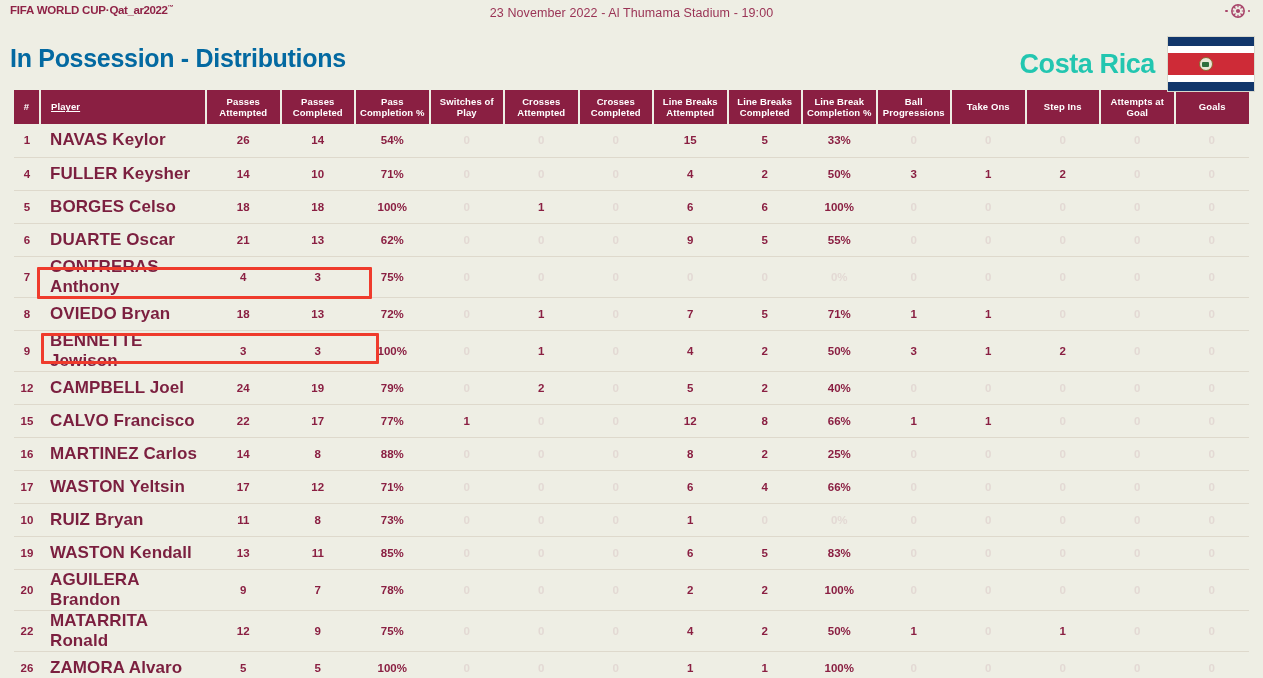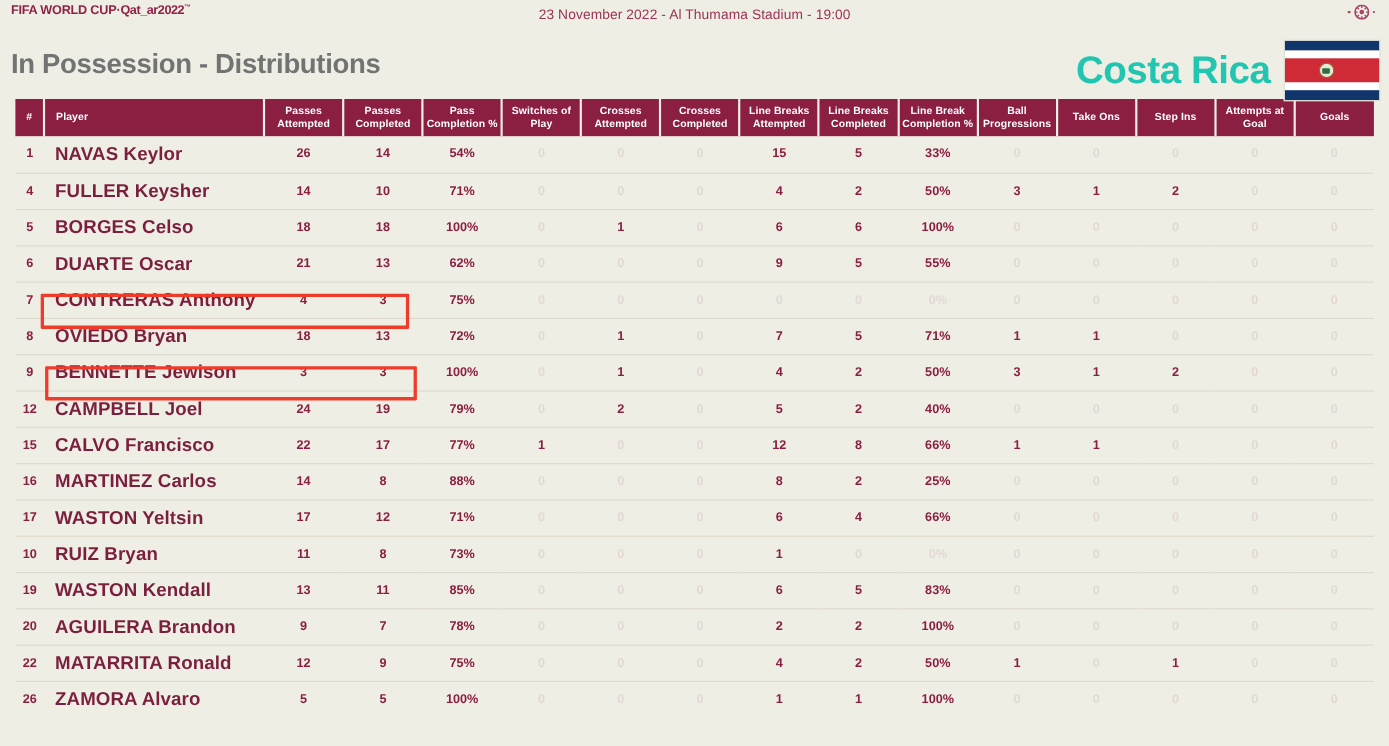--- a/index.html
+++ b/index.html
@@ -67,33 +67,33 @@
   .title-row {
     position: relative;
     height: 62px;
   }
   .page-title {
     position: absolute;
     left: 10px;
     top: 16px;
     font-size: 25px;
     font-weight: bold;
-    color: #737373;
+    color: #0369a1;
     letter-spacing: -0.3px;
   }
   .team-block {
     position: absolute;
     right: 8px;
     top: 8px;
     display: flex;
     align-items: center;
     gap: 12px;
   }
   .team-name {
-    font-size: 35px;
+    font-size: 27px;
     font-weight: bold;
     color: #22c6b0;
     letter-spacing: -0.4px;
   }
   .flag {
     width: 88px;
     height: 56px;
     border: 1px solid #d8d8cc;
     position: relative;
     background: #fff;
@@ -139,21 +139,21 @@
     line-height: 1.18;
     padding: 5px 2px;
     height: 34px;
     vertical-align: middle;
     text-align: center;
     border-right: 2px solid #eeeee4;
     letter-spacing: 0.1px;
   }
   thead th:last-child { border-right: none; }
   thead th.col-num { width: 26px; text-align: center; }
-  thead th.col-player { width: 200px; text-align: left; padding-left: 10px; }
+  thead th.col-player { width: 166px; text-align: left; padding-left: 10px; text-decoration: underline; }
 
   tbody td {
     height: 33px;
     font-size: 11.5px;
     font-weight: bold;
     color: #8a1f42;
     text-align: center;
     border-bottom: 1px solid #ded9cc;
     background: #eeeee4;
     vertical-align: middle;

